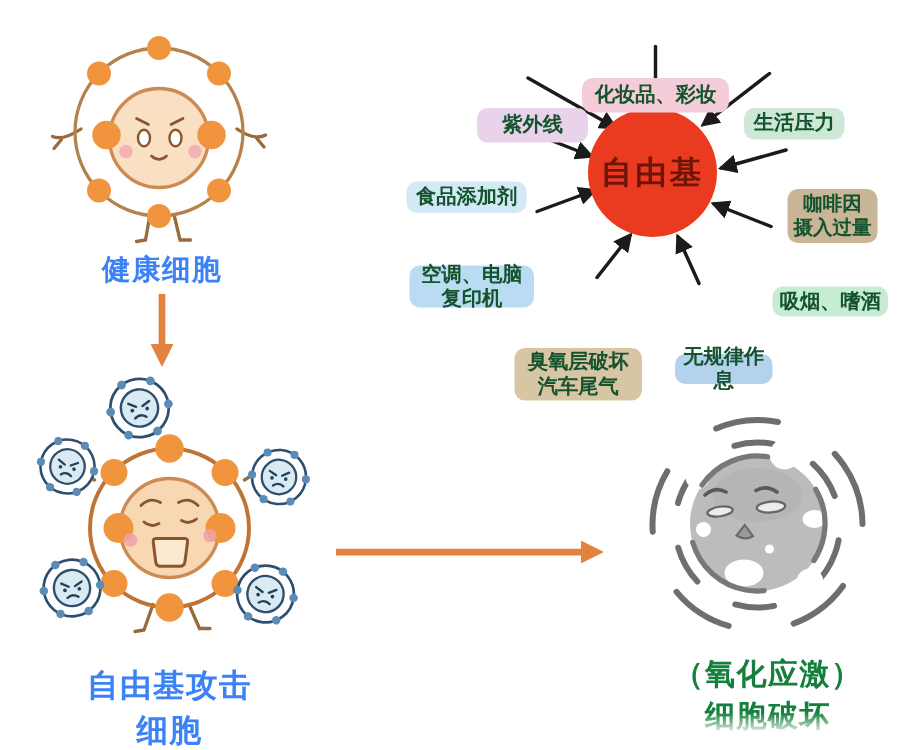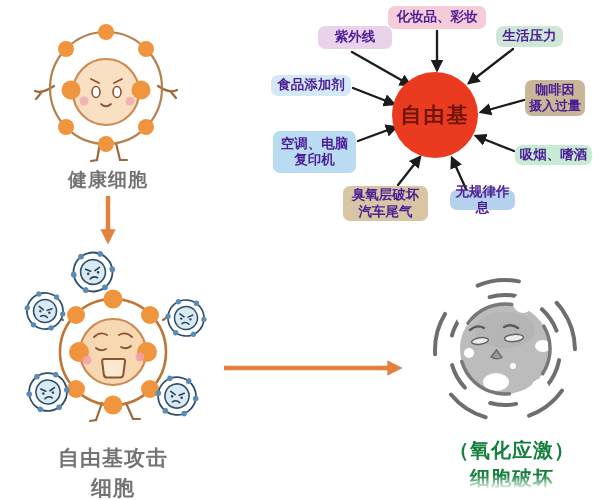--- a/index.html
+++ b/index.html
@@ -3,45 +3,45 @@
 <meta charset="utf-8">
 <style>
   html,body{margin:0;padding:0;background:#ffffff;}
   #stage{
     position:relative;width:609px;height:500px;background:#ffffff;overflow:hidden;
     font-family:"Liberation Sans","DejaVu Sans",sans-serif;
   }
   #art{position:absolute;left:0;top:0;}
   .cell-label{
     position:absolute;font-weight:bold;text-align:center;
-    color:#737373;letter-spacing:1px;
+    color:#3b82f6;letter-spacing:1px;
   }
   #healthy-label{left:54px;top:167px;width:108px;font-size:19px;}
   #attacked-label{left:33px;top:443px;width:160px;font-size:21px;line-height:1.42;}
   #damaged-label{left:428px;top:436px;width:168px;font-size:20px;color:#15803d;line-height:1.4;}
   #damaged-label .fade{
     -webkit-mask-image:linear-gradient(to bottom,#000 40%,rgba(0,0,0,0.15) 85%);
     mask-image:linear-gradient(to bottom,#000 40%,rgba(0,0,0,0.15) 85%);
   }
   .center-node{
     position:absolute;left:392px;top:72px;width:86px;height:86px;border-radius:50%;
     display:flex;align-items:center;justify-content:center;
     font-size:21px;font-weight:bold;letter-spacing:2px;
   }
   .cause{
     position:absolute;border-radius:7px;display:flex;align-items:center;justify-content:center;
-    text-align:center;font-size:13.5px;font-weight:bold;color:#4c1d95;
-    white-space:pre-line;line-height:1.22;padding:1px 4px;box-sizing:border-box;
+    text-align:center;font-size:13.5px;font-weight:bold;color:#14532d;
+    white-space:pre-line;line-height:1.22;padding:1px 4px;box-sizing:border-box;margin-top:46px;
   }
   .c0{left:318px;top:26px;width:74px;height:23px;}
   .c1{left:388px;top:6px;width:98px;height:23px;}
   .c2{left:496px;top:26px;width:67px;height:21px;}
   .c3{left:271px;top:75px;width:80px;height:21px;}
   .c4{left:525px;top:80px;width:60px;height:36px;font-size:13px;}
-  .c5{left:273px;top:131px;width:83px;height:42px;}
+  .c5{left:273px;top:131px;width:83px;height:28px;}
   .c6{left:515px;top:145px;width:77px;height:20px;}
   .c7{left:343px;top:186px;width:85px;height:35px;}
   .c8{left:450px;top:190px;width:65px;height:20px;}
 </style>
 </head>
 <body>
 
 <div id="stage">
 
   <svg id="art" width="609" height="500" viewBox="0 0 609 500">

